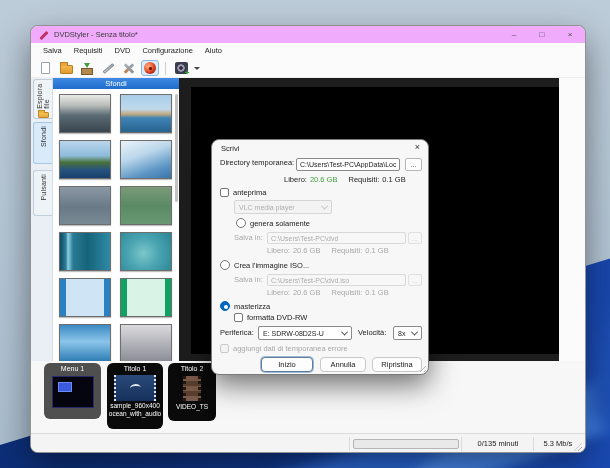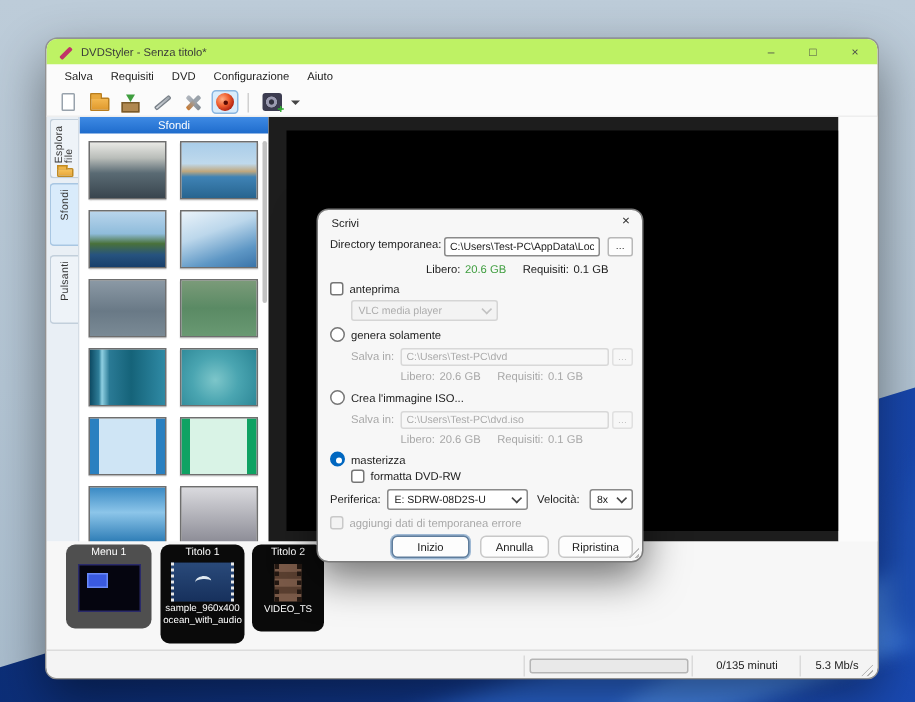--- a/index.html
+++ b/index.html
@@ -15,21 +15,21 @@
     background:#2f6fe0; filter:blur(7px); transform:rotate(-17deg); opacity:.85; }
   .ribbon2 { position:absolute; left:400px; top:400px; width:320px; height:46px; border-radius:50%;
     background:#4a8cf0; filter:blur(6px); transform:rotate(-21deg); opacity:.9; }
   .ribbon3 { position:absolute; left:565px; top:290px; width:200px; height:130px; border-radius:50%;
     background:#1d4fb4; filter:blur(9px); transform:rotate(-60deg); }
 
   
   .appwin { position:absolute; left:30px; top:25px; width:556px; height:428px; background:#fbfbfb;
     border:1px solid rgba(60,60,60,.55); border-radius:8px; box-shadow:0 14px 34px rgba(0,0,0,.45); z-index:1; overflow:hidden; }
 
-  .titlebar { position:absolute; left:0; top:0; right:0; height:17px; display:flex; align-items:center; padding:0 8px; background:#bef264; }
+  .titlebar { position:absolute; left:0; top:0; right:0; height:17px; display:flex; align-items:center; padding:0 8px; background:#f0abfc; }
   .app-icon { width:10px; height:10px; position:relative; margin-right:5px; }
   .app-icon::before { content:""; position:absolute; left:0; top:4px; width:10px; height:3px; background:#c03468; transform:rotate(-45deg); border-radius:1px; }
   .title-text { font-size:7.5px; color:#3a3a3a; }
   .win-controls { margin-left:auto; display:flex; gap:14px; align-items:center; }
   .win-controls span { font-size:8px; color:#4a4a4a; width:14px; text-align:center; cursor:default; }
 
   .menubar { position:absolute; left:0; top:17px; right:0; height:16px; display:flex; align-items:center; padding-left:6px; background:#fbfbfb; }
   .menu-item { font-size:7.5px; color:#222; padding:0 6px; line-height:16px; }
 
   .toolbar { position:absolute; left:0; top:33px; right:0; height:19px; display:flex; align-items:center; gap:3px; padding-left:5px; background:#fbfbfb; border-bottom:1px solid #eee; }
@@ -269,21 +269,21 @@
 
     <div class="drow" style="top:48px;gap:4px;">
       <span class="cb" style="margin-left:8px;"></span>
       <span class="lbl">anteprima</span>
     </div>
     <div class="dd off" style="left:22px;top:60px;width:98px;">
       <span>VLC media player</span>
       <span class="chev"></span>
     </div>
 
-    <div class="drow" style="top:78px;gap:4px;">
+    <div class="drow" style="top:78px;gap:4px;padding-left:16px;">
       <span class="rd" style="margin-left:8px;"></span>
       <span class="lbl">genera solamente</span>
     </div>
     <div class="drow dis" style="top:93px;">
       <span class="lbl" style="margin-left:22px;">Salva in:</span>
     </div>
     <input class="tfield off" style="left: 55px; top: 92px; width: 139px;" readonly="" value="C:\Users\Test-PC\dvd">
     <button class="browse off" style="left:196px;top:92px;width:14px;">...</button>
     <div class="drow dis" style="top:106px;left:55px;gap:3px;">
       <span class="lbl">Libero:</span>

